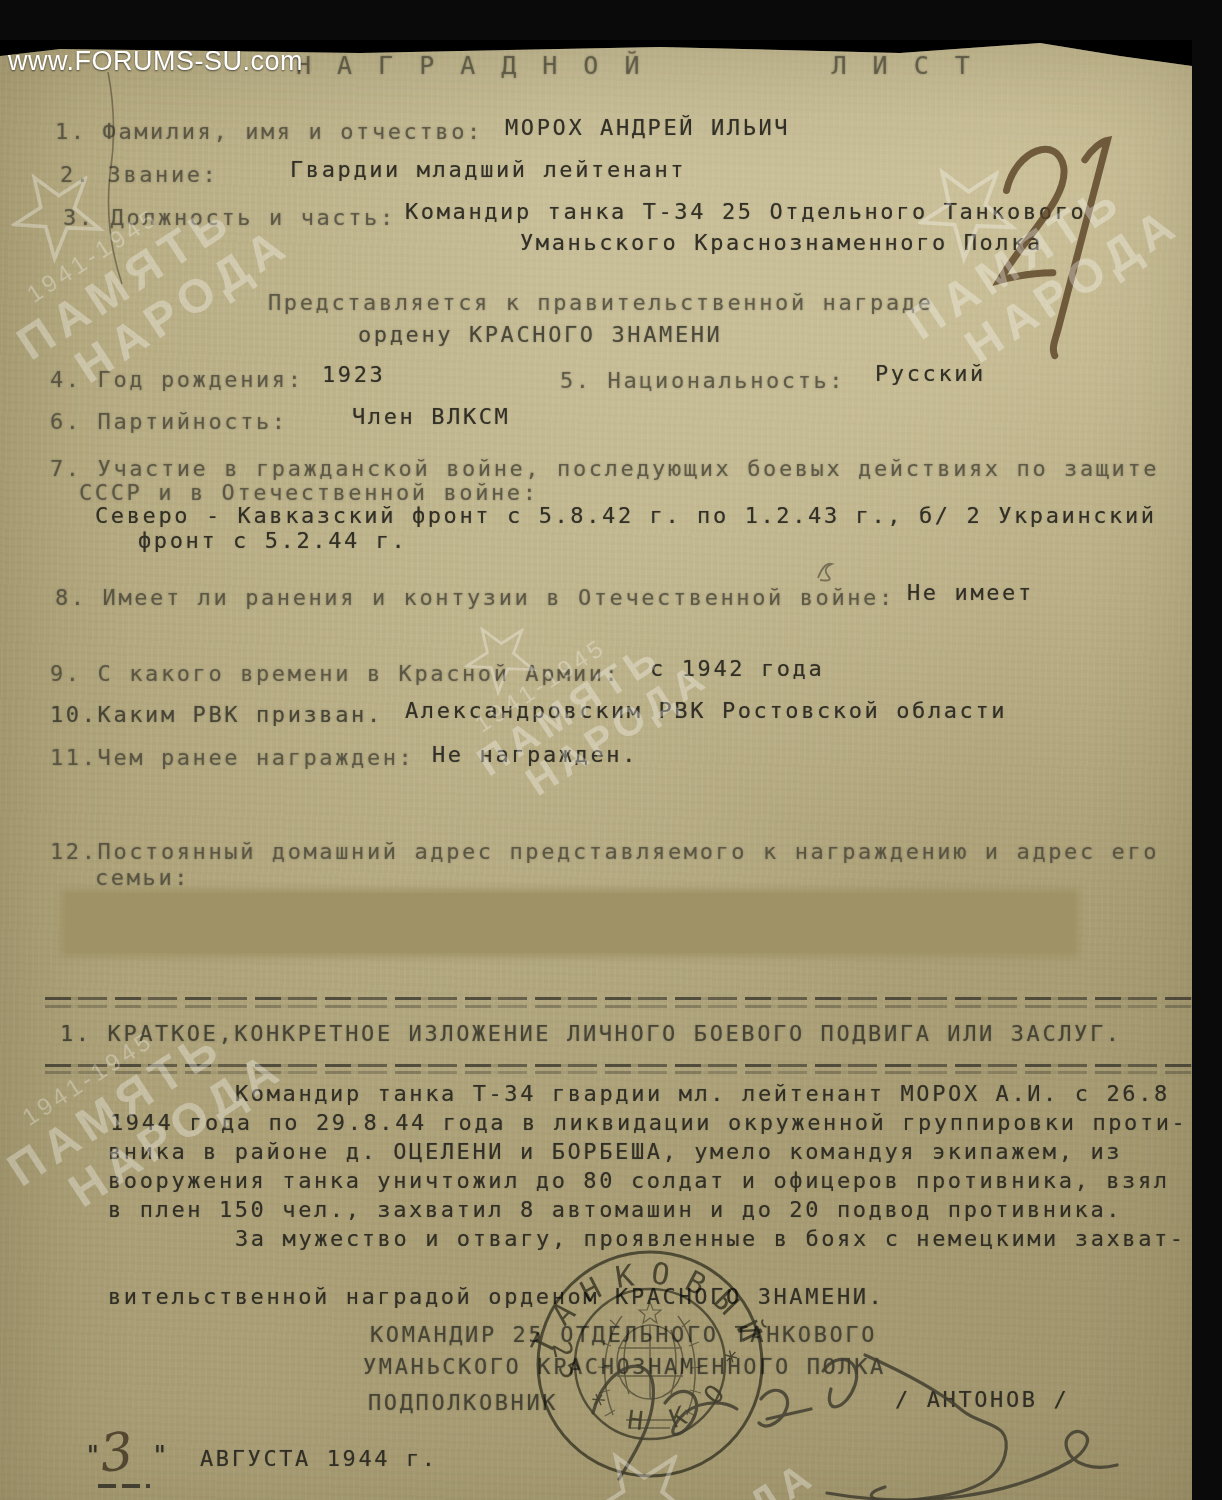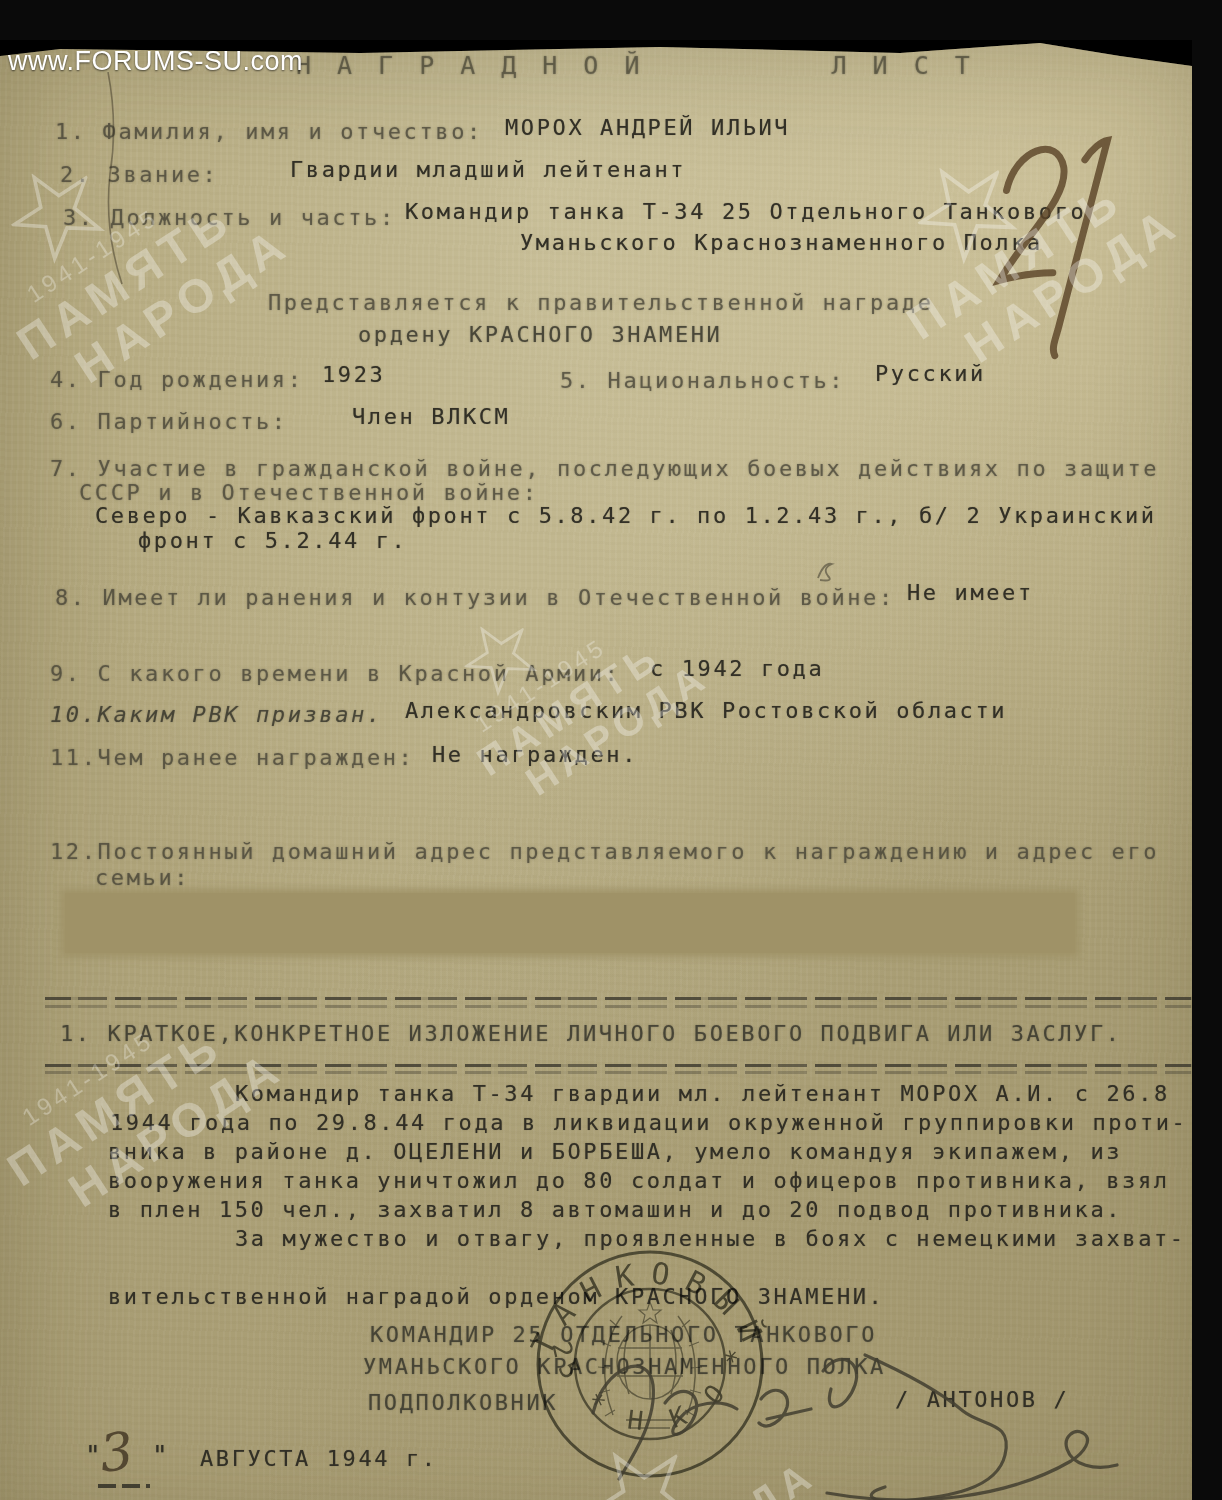--- a/index.html
+++ b/index.html
@@ -94,21 +94,21 @@
   <svg class="inksvg" style="left:812px;top:518px;" width="30" height="26">
     <path d="M6,20 q6,-16 14,-14 q-10,4 -4,12 q6,6 -8,4" stroke="rgba(60,56,44,.55)" stroke-width="1.8" fill="none"></path>
   </svg>
 
   <div class="t lbl" style="left:55px;top:546px;">8. Имеет ли ранения и контузии в Отечественной войне:</div>
   <div class="t val" style="left:907px;top:541px;text-align:right;">Не имеет</div>
 
   <div class="t lbl" style="left:50px;top:622px;">9. С какого времени в Красной Армии:</div>
   <div class="t val" style="left:650px;top:617px;">с 1942 года</div>
 
-  <div class="t semi" style="left:50px;top:663px;font-style:italic;">10.Каким РВК призван.</div>
+  <div class="t semi" style="left:50px;top:663px;">10.Каким РВК призван.</div>
   <div class="t val" style="left:405px;top:659px;">Александровским РВК Ростовской области</div>
 
   <div class="t lbl" style="left:50px;top:706px;">11.Чем ранее награжден:</div>
   <div class="t val" style="left:432px;top:703px;">Не награжден.</div>
 
   <div class="t lbl" style="left:50px;top:800px;">12.Постоянный домашний адрес представляемого к награждению и адрес его</div>
   <div class="t lbl" style="left:95px;top:826px;">семьи:</div>
 
   <div class="redact" style="left:65px;top:853px;width:1010px;height:60px;"></div>
 

